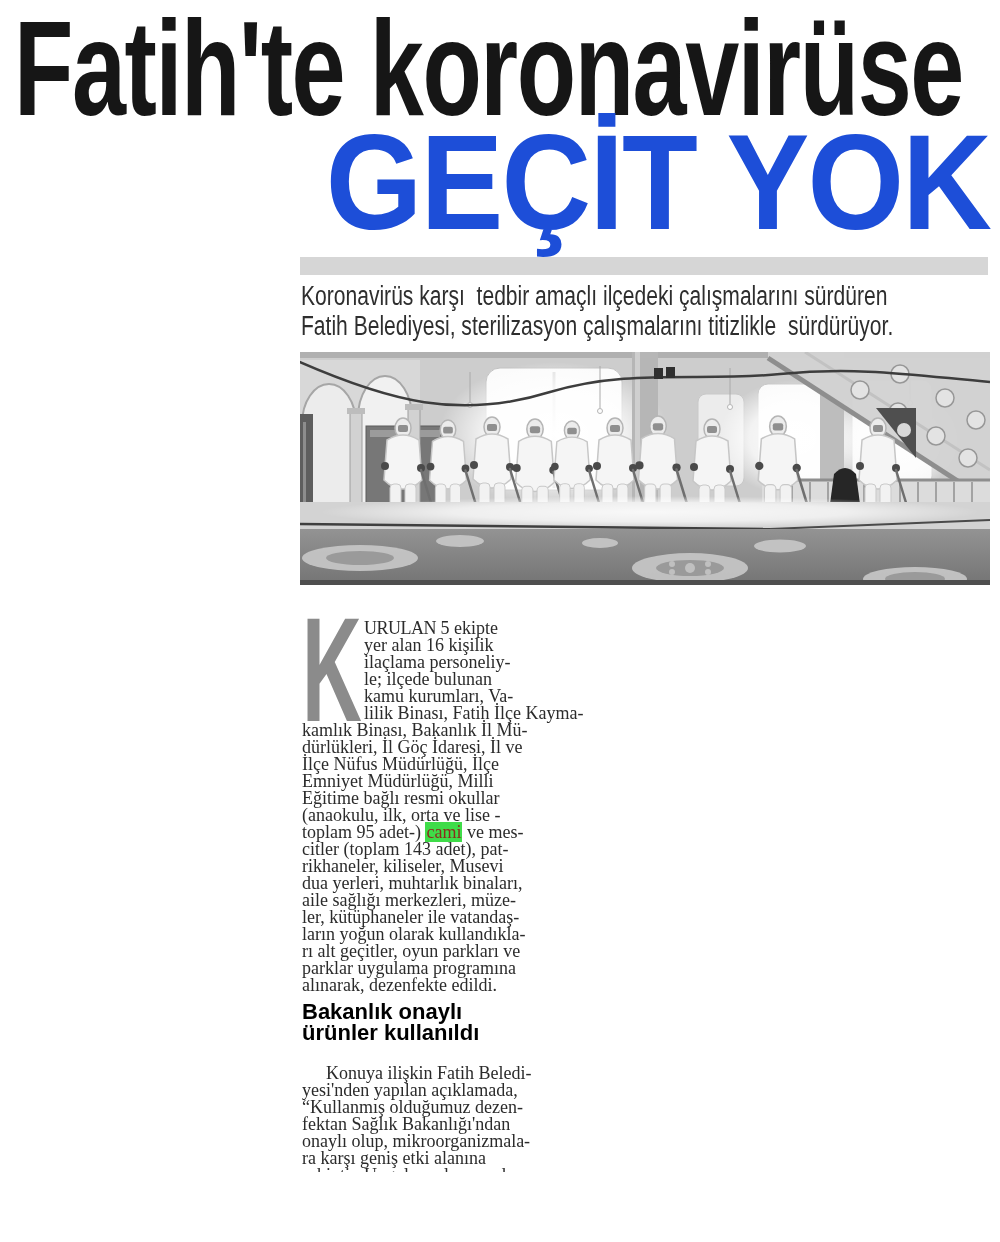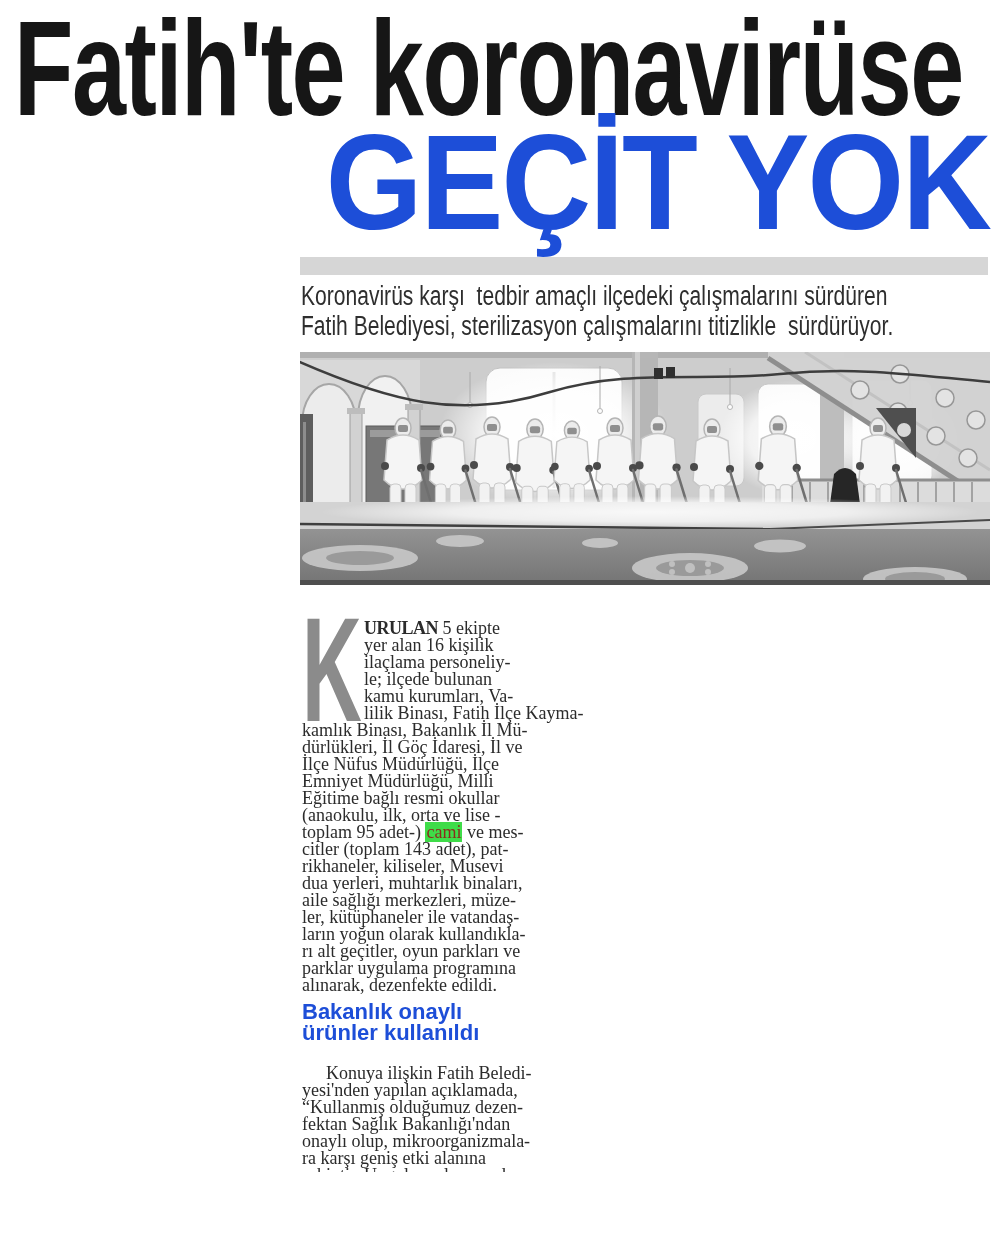--- a/index.html
+++ b/index.html
@@ -32,24 +32,24 @@
            font-weight:bold;color:#151515;}
   .caption .sq{display:inline-block;transform:scaleX(.64);transform-origin:0 0;white-space:pre;}
 
   
   .col{position:absolute;left:302px;top:620px;width:236px;}
   .body1,.body2{margin:0;font-family:"Liberation Serif", serif;font-size:18px;
         line-height:17px;color:#2b2b2b;white-space:pre;}
   .dropcap{float:left;width:62px;height:100px;font-family:"Liberation Sans", sans-serif;
         font-weight:bold;font-size:148px;line-height:100px;color:#8b8b8b;
         transform:scaleX(.56);transform-origin:0 50%;overflow:visible;}
-  .lead{font-family:"Liberation Serif", serif;font-weight:bold;letter-spacing:-0.5px;text-align:right;}
+  .lead{font-family:"Liberation Serif", serif;font-weight:normal;letter-spacing:-0.5px;text-align:right;}
   mark.hlw{background:#3fdc49;color:#8a2e1e;padding:0 1px;font-weight:normal;}
   .subhead{margin:7px 0 0 0;font-family:"Liberation Sans", sans-serif;font-weight:bold;
-        font-size:22px;line-height:21px;color:#1d4ed8;white-space:pre;}
+        font-size:22px;line-height:21px;color:#000000;white-space:pre;}
   .body2{margin-top:22px;text-indent:24px;}
 </style>
 </head>
 <body>
 
 <div class="page">
 
   <div class="hl1"><span class="sq">Fatih'te koronavirüse</span></div>
 
   <div class="bar"></div>

